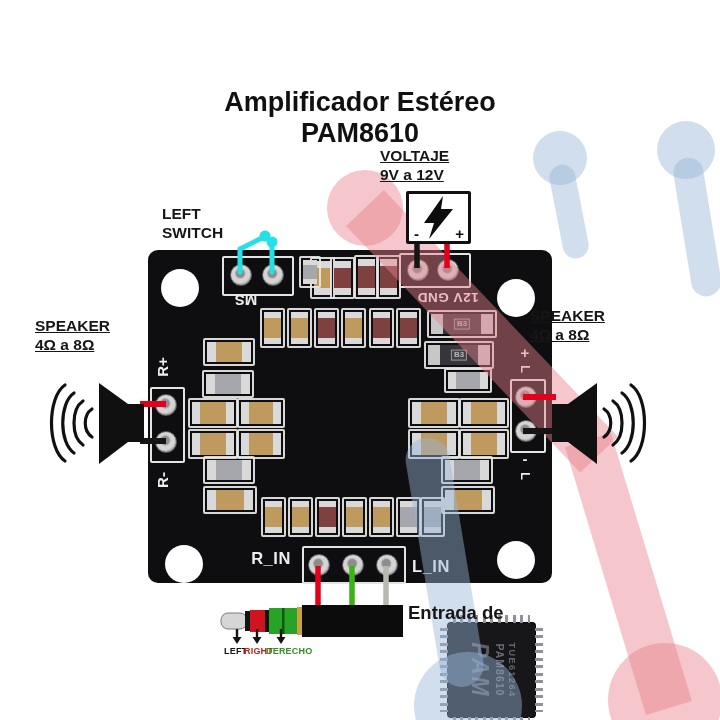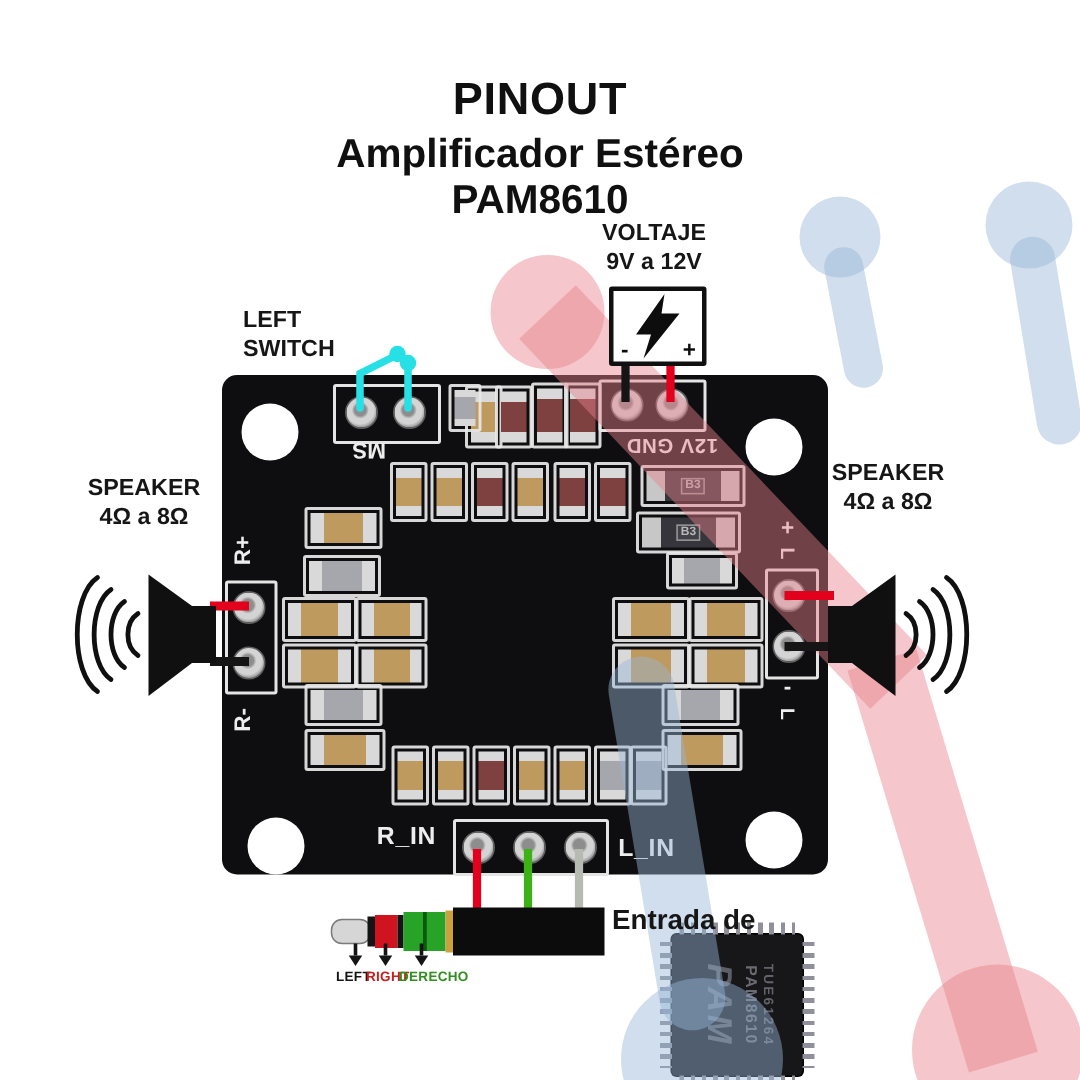--- a/index.html
+++ b/index.html
@@ -42,42 +42,41 @@
   
   .smd{position:absolute;border:2px solid rgba(232,232,232,.92);border-radius:2px;}
   .smd-body{position:absolute;inset:2px;}
   .smd-mark{position:absolute;left:50%;top:50%;transform:translate(-50%,-50%);
             font-size:8px;color:#b9b9b9;border:1px solid #9a9a9a;line-height:1.1;
             padding:0 2px;background:rgba(80,80,86,.45);font-weight:700;}
   
   .overlay{position:absolute;left:0;top:0;z-index:3;pointer-events:none;}
   
   .lab{position:absolute;z-index:4;font-weight:800;color:#161616;line-height:1.2;}
-  .lab-center{text-align:center;}
+  .lab-center{text-align:left;text-decoration:underline;}
   .voltaje{left:380px;top:147px;width:112px;font-size:15.5px;}
   .battery{position:absolute;left:406px;top:191px;width:59px;height:47px;z-index:4;
            background:#ffffff;border:3.5px solid #101010;border-radius:2px;}
   .battery .sign{position:absolute;bottom:0px;font-size:15px;font-weight:900;color:#0d0d0d;line-height:1;}
   .sign-minus{left:5px;}
   .sign-plus{right:4px;}
   .mute{left:162px;top:205px;font-size:15.5px;text-align:left;}
   .spk-der{left:35px;top:317px;width:122px;font-size:15.5px;}
   .spk-izq{left:530px;top:307px;width:124px;font-size:15.5px;}
   .entrada{left:408px;top:601px;font-size:18.5px;line-height:1.25;}
   .plug-lab{position:absolute;z-index:4;font-size:9px;font-weight:700;letter-spacing:.2px;}
   .pl-left{left:224px;top:646px;color:#141414;}
   .pl-right{left:244px;top:646px;color:#c42020;}
   .pl-ground{left:266px;top:646px;color:#2f8f1f;}
 </style>
 </head>
 <body>
 
 <div class="stage">
 
-  <div class="title-line t1">PINOUT</div>
   <div class="title-line t2">Amplificador Estéreo</div>
   <div class="title-line t3">PAM8610</div>
 
   <div class="board">
     <div class="hole" style="left:13px;top:19px;"></div>
     <div class="hole" style="left:349px;top:29px;"></div>
     <div class="hole" style="left:17px;top:295px;"></div>
     <div class="hole" style="left:349px;top:291px;"></div>
 
     <div class="padbox" style="left:74px;top:6px;width:68px;height:36px;"></div>

